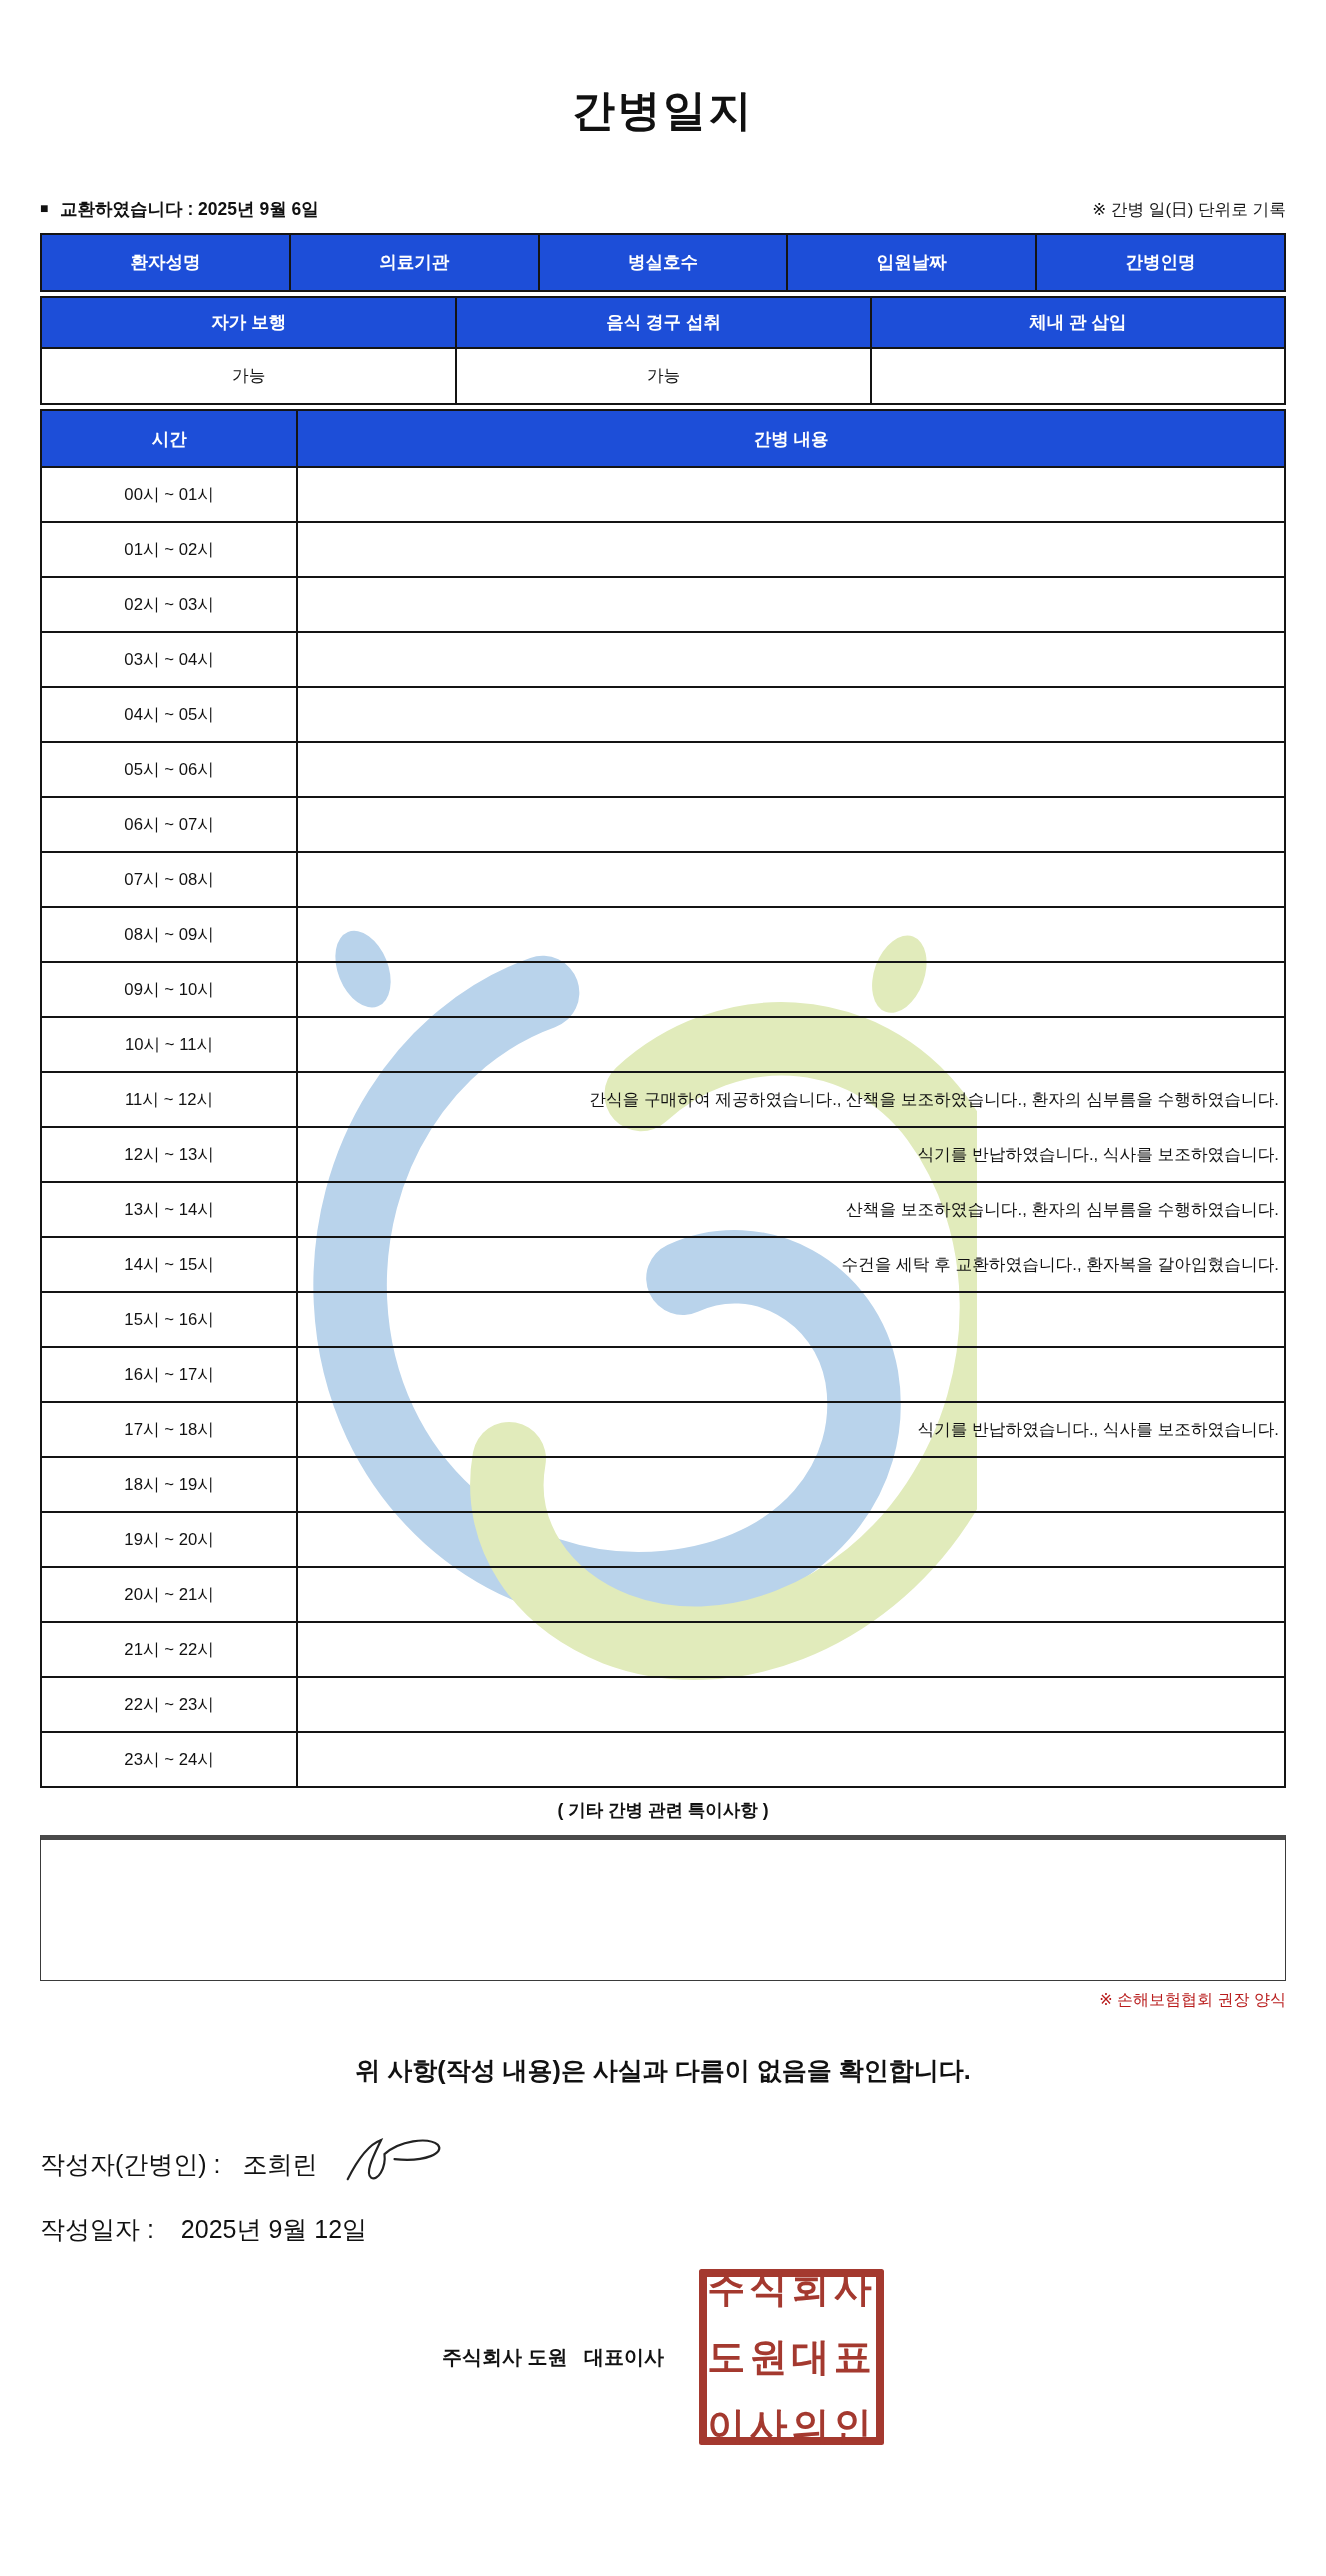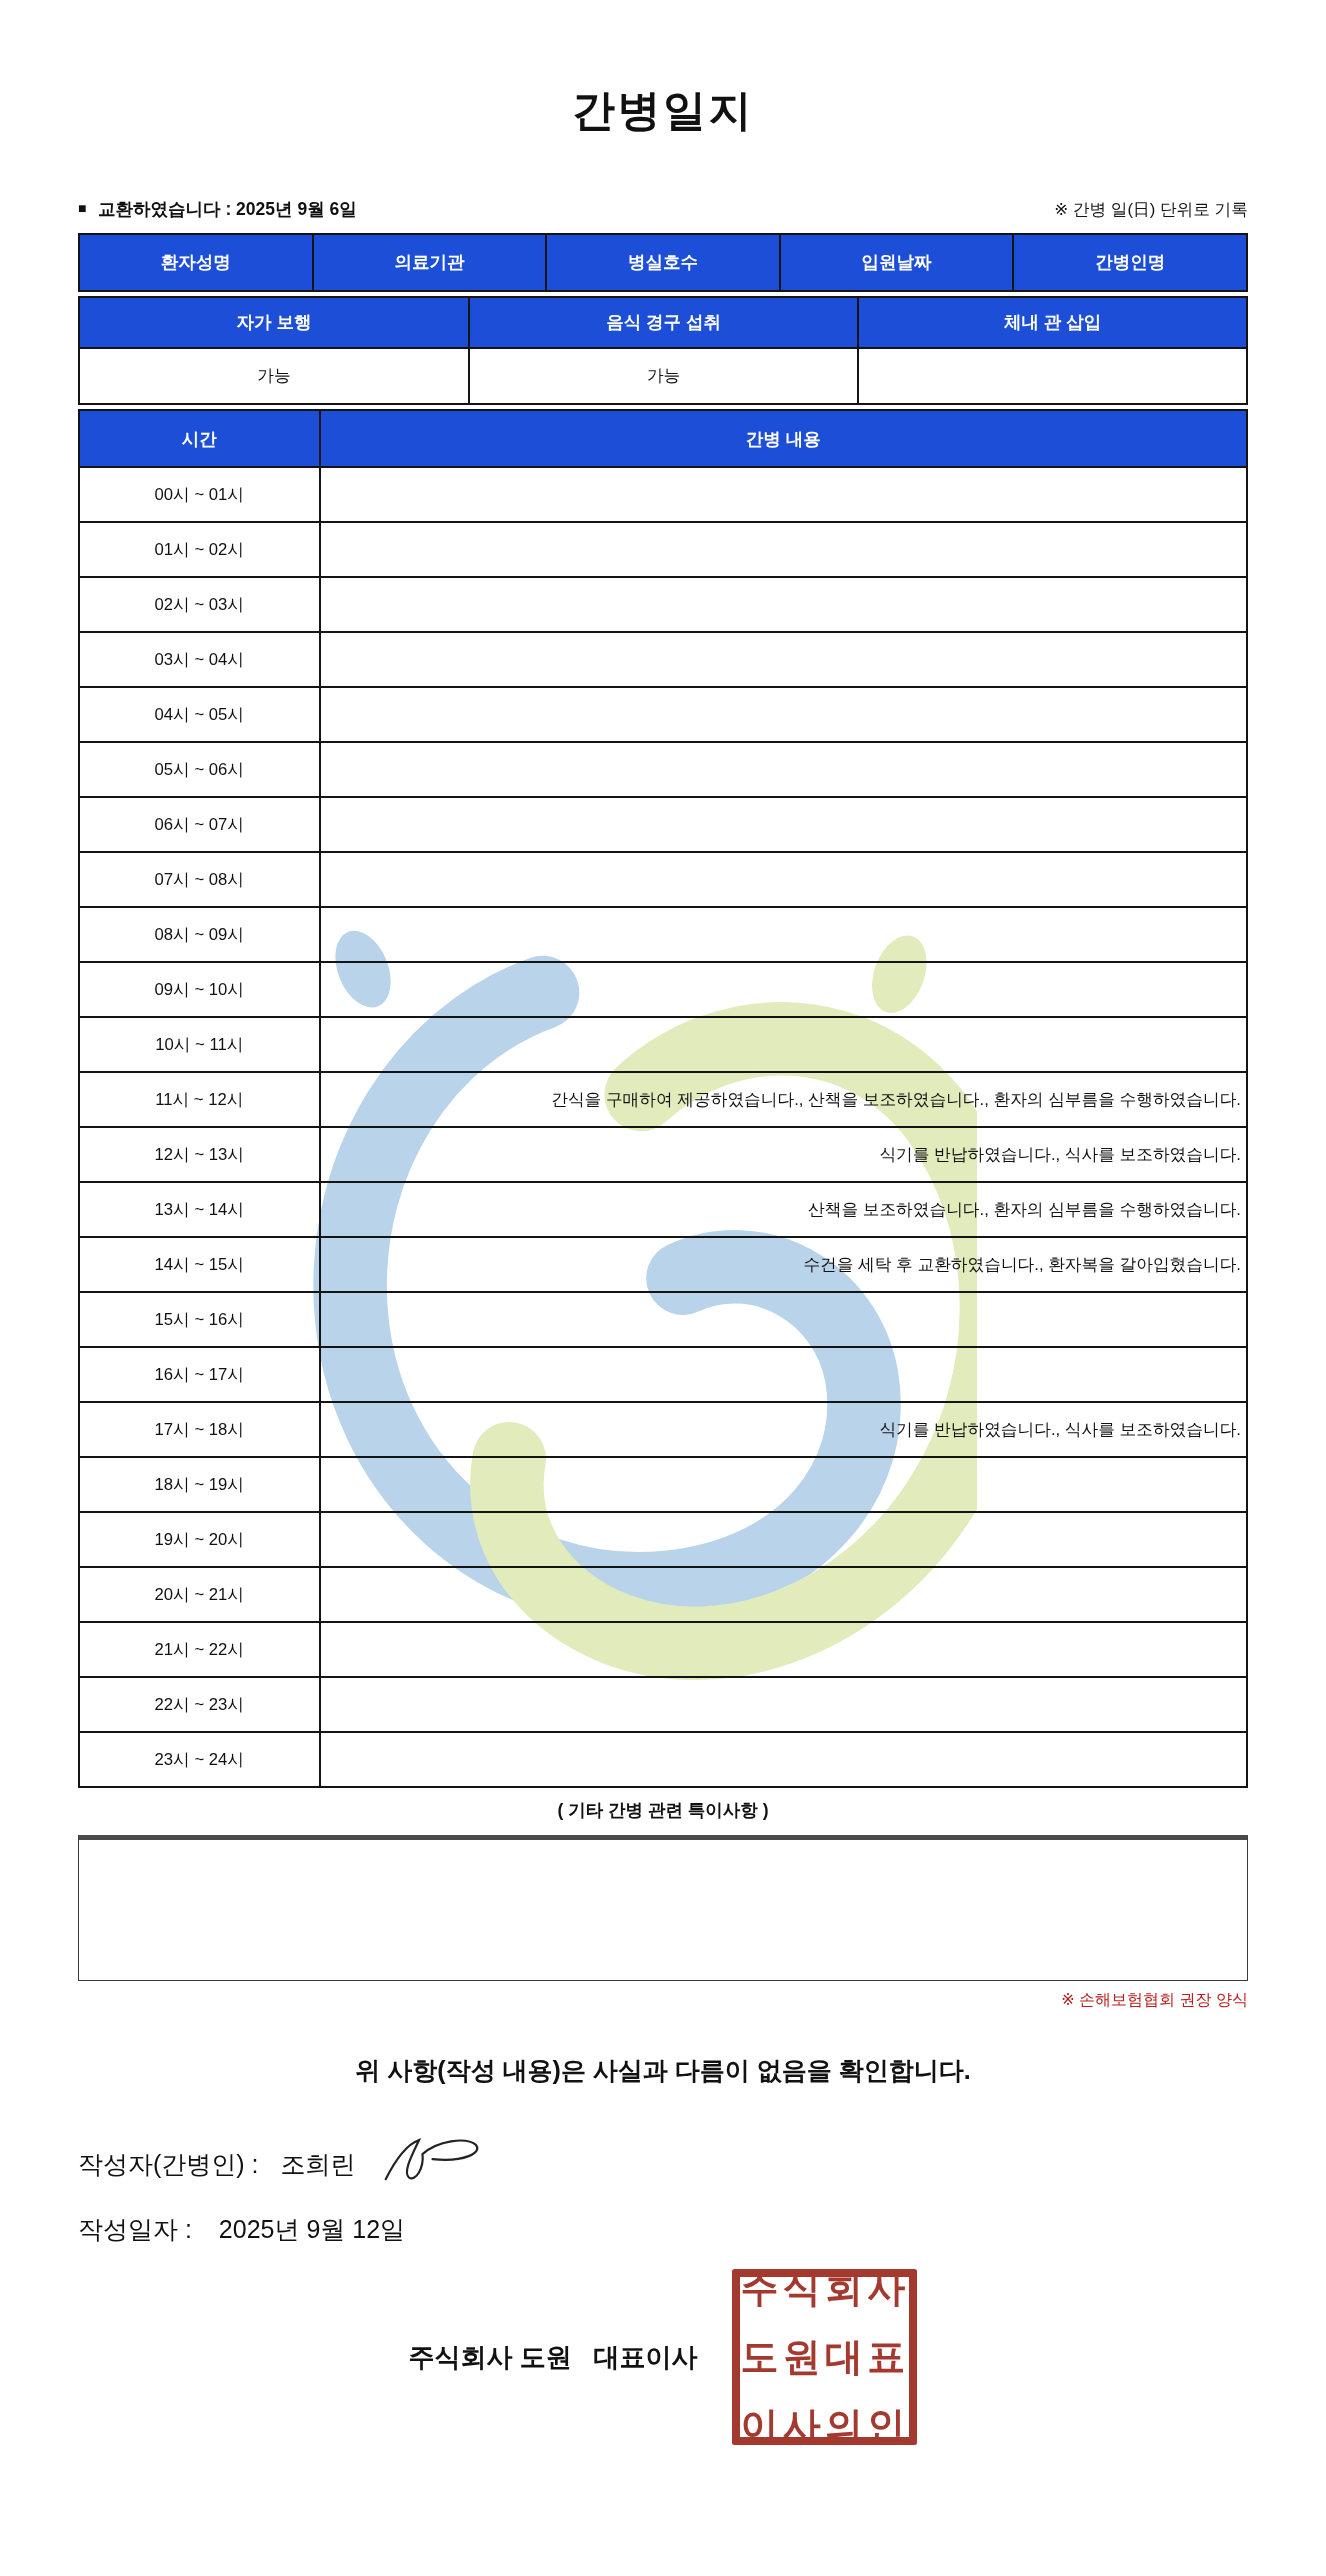--- a/index.html
+++ b/index.html
@@ -4,21 +4,21 @@
 <style>
   html,body{margin:0;padding:0;background:#ffffff;}
   .page{
     position:relative;
     width:1326px;height:2576px;
     background:#ffffff;
     font-family:"Liberation Sans","DejaVu Sans",sans-serif;
     color:#111;
     overflow:hidden;
   }
-  .content{position:relative;margin:0 78px;z-index:2;}
+  .content{position:relative;margin:0 40px;z-index:2;}
   
   .watermark{position:absolute;left:292px;top:909px;width:685px;height:802px;z-index:1;pointer-events:none;}
   
   .doc-title{
     padding-top:82px;
     text-align:center;
     font-size:43px;font-weight:900;letter-spacing:2.5px;
   }
   
   .meta-row{
@@ -62,21 +62,21 @@
   
   .confirmation{margin-top:43px;text-align:center;font-size:25px;font-weight:700;}
   .writer-line{margin-top:52px;font-size:25px;display:flex;align-items:center;}
   .writer-line .lbl{margin-right:22px;}
   .writer-line .sig{margin-left:23.4px;position:relative;top:-5px;}
   .date-line{margin-top:22px;font-size:25px;}
   .company-row{
     margin-top:23.4px;
     display:flex;justify-content:center;align-items:center;gap:35px;
   }
-  .company-name{font-size:26px;font-weight:700;white-space:pre;}
+  .company-name{font-size:20px;font-weight:700;white-space:pre;}
   .seal{
     width:169px;height:160px;
     border:8.4px solid #a4392f;border-radius:2.5px;
     display:flex;flex-direction:column;justify-content:center;align-items:center;
     color:#a4392f;
     gap:17px;
   }
   .seal div{
     font-size:38px;font-weight:700;letter-spacing:4.2px;line-height:52px;
     transform:scaleY(1.02);

